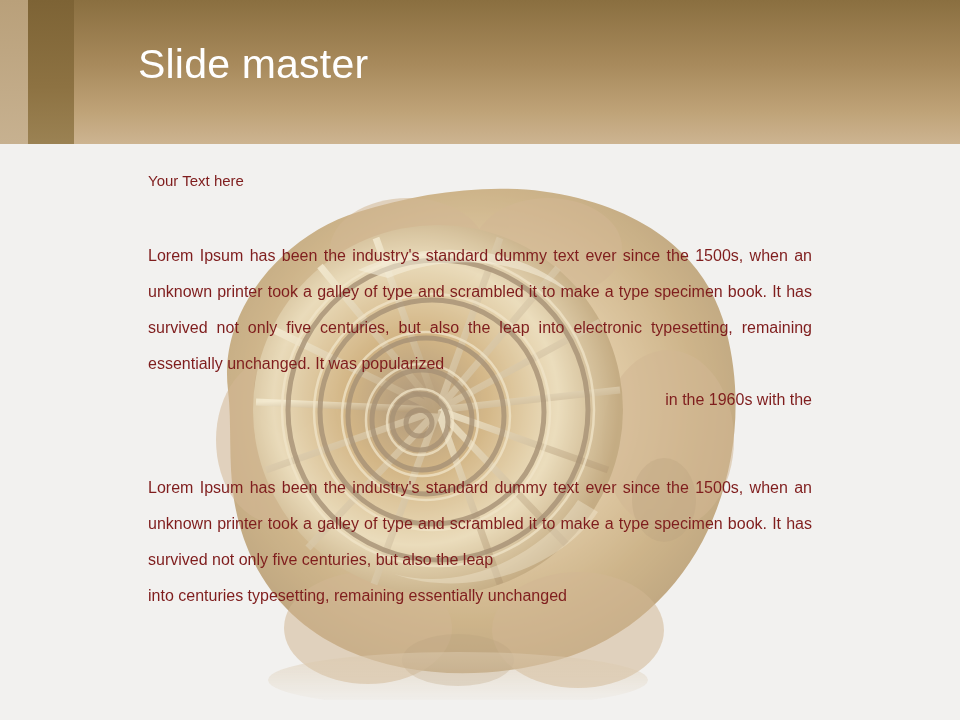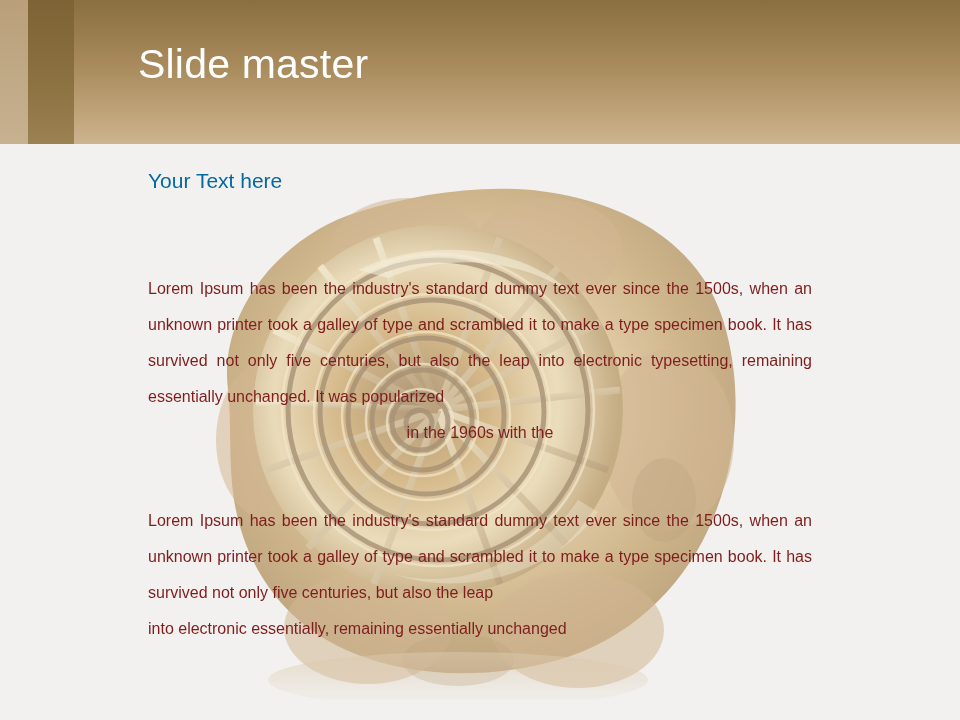--- a/index.html
+++ b/index.html
@@ -64,36 +64,36 @@
   }
 
   
   .body {
     position: absolute;
     left: 148px;
     top: 170px;
     width: 664px;
   }
   .your-text {
-    font-size: 21px;
-    color: #0369a1;
+    font-size: 15px;
+    color: #7f1d1d;
     line-height: 22px;
-    margin-bottom: 79px;
+    margin-bottom: 46px;
   }
   .para {
     font-size: 16px;
     color: #7f1d1d;
     line-height: 36px;
     text-align: justify;
     text-justify: inter-word;
   }
   .para.first { margin-bottom: 52px; }
   .para.second { text-align: justify; }
   .para.second .lastline { display: block; text-align: left; }
-  .para .lastline { display: block; text-align: center; }
+  .para .lastline { display: block; text-align: right; }
 </style>
 </head>
 <body>
 
 <div class="slide">
 
   <div class="artwork">
     <svg viewBox="0 0 700 560" xmlns="http://www.w3.org/2000/svg">
       <defs>
         <radialGradient id="shellBody" cx="48%" cy="45%" r="62%">
@@ -191,17 +191,17 @@
   <div class="body">
     <div class="your-text">Your Text here</div>
 
     <div class="para first">
       <span>Lorem Ipsum has been the industry's standard dummy text ever since the 1500s, when an unknown printer took a galley of type and scrambled it to make a type specimen book. It has survived not only five centuries, but also the leap into electronic typesetting, remaining essentially unchanged. It was popularized</span>
       <span class="lastline">in the 1960s with the</span>
     </div>
 
     <div class="para second">
       <span>Lorem Ipsum has been the industry's standard dummy text ever since the 1500s, when an unknown printer took a galley of type and scrambled it to make a type specimen book. It has survived not only five centuries, but also the leap</span>
-      <span class="lastline">into electronic essentially, remaining essentially unchanged</span>
+      <span class="lastline">into centuries typesetting, remaining essentially unchanged</span>
     </div>
   </div>
 
 </div>
 
 </body></html>

